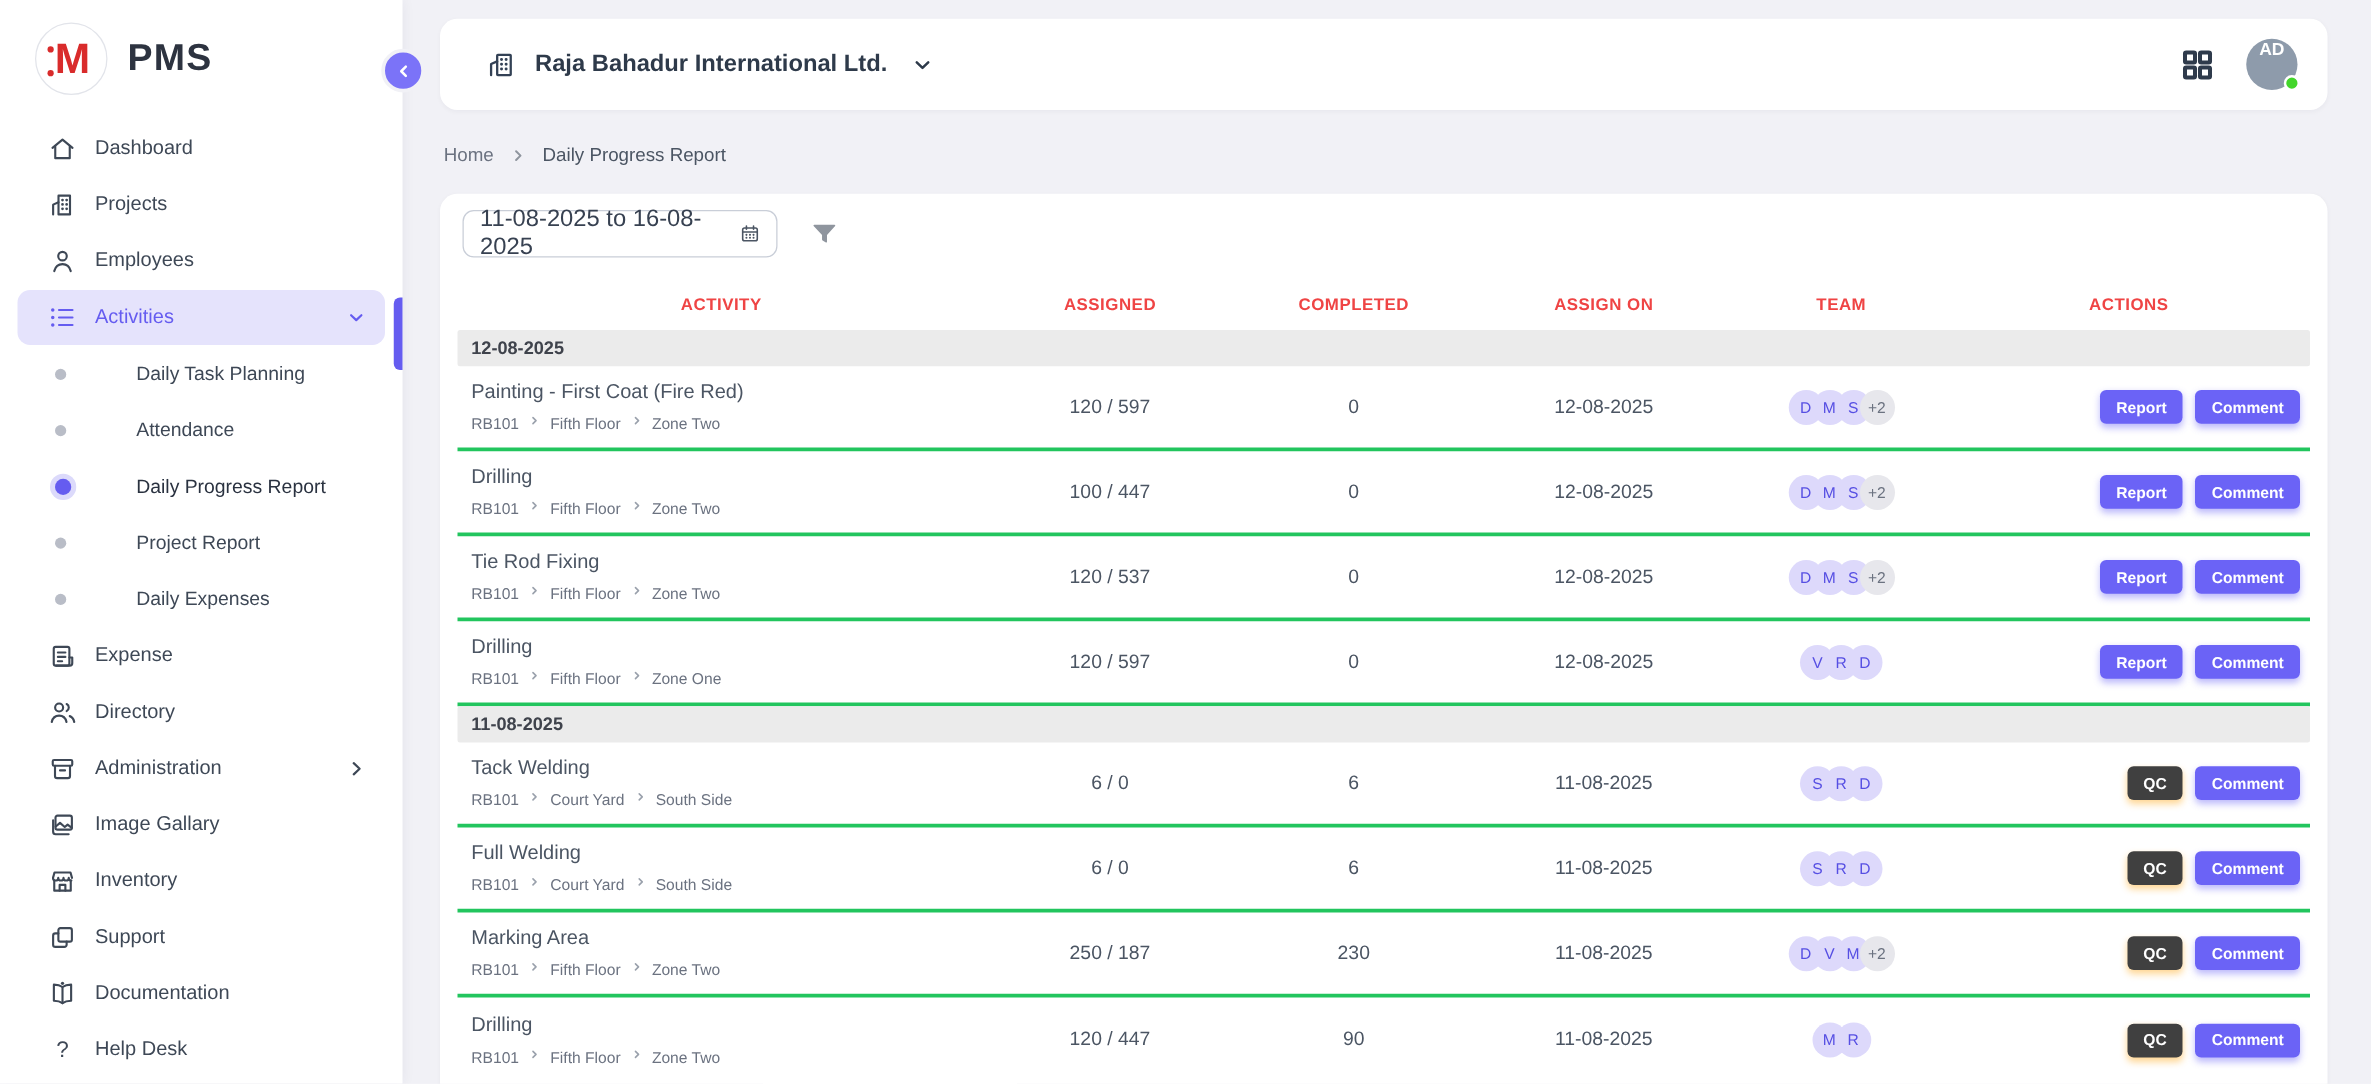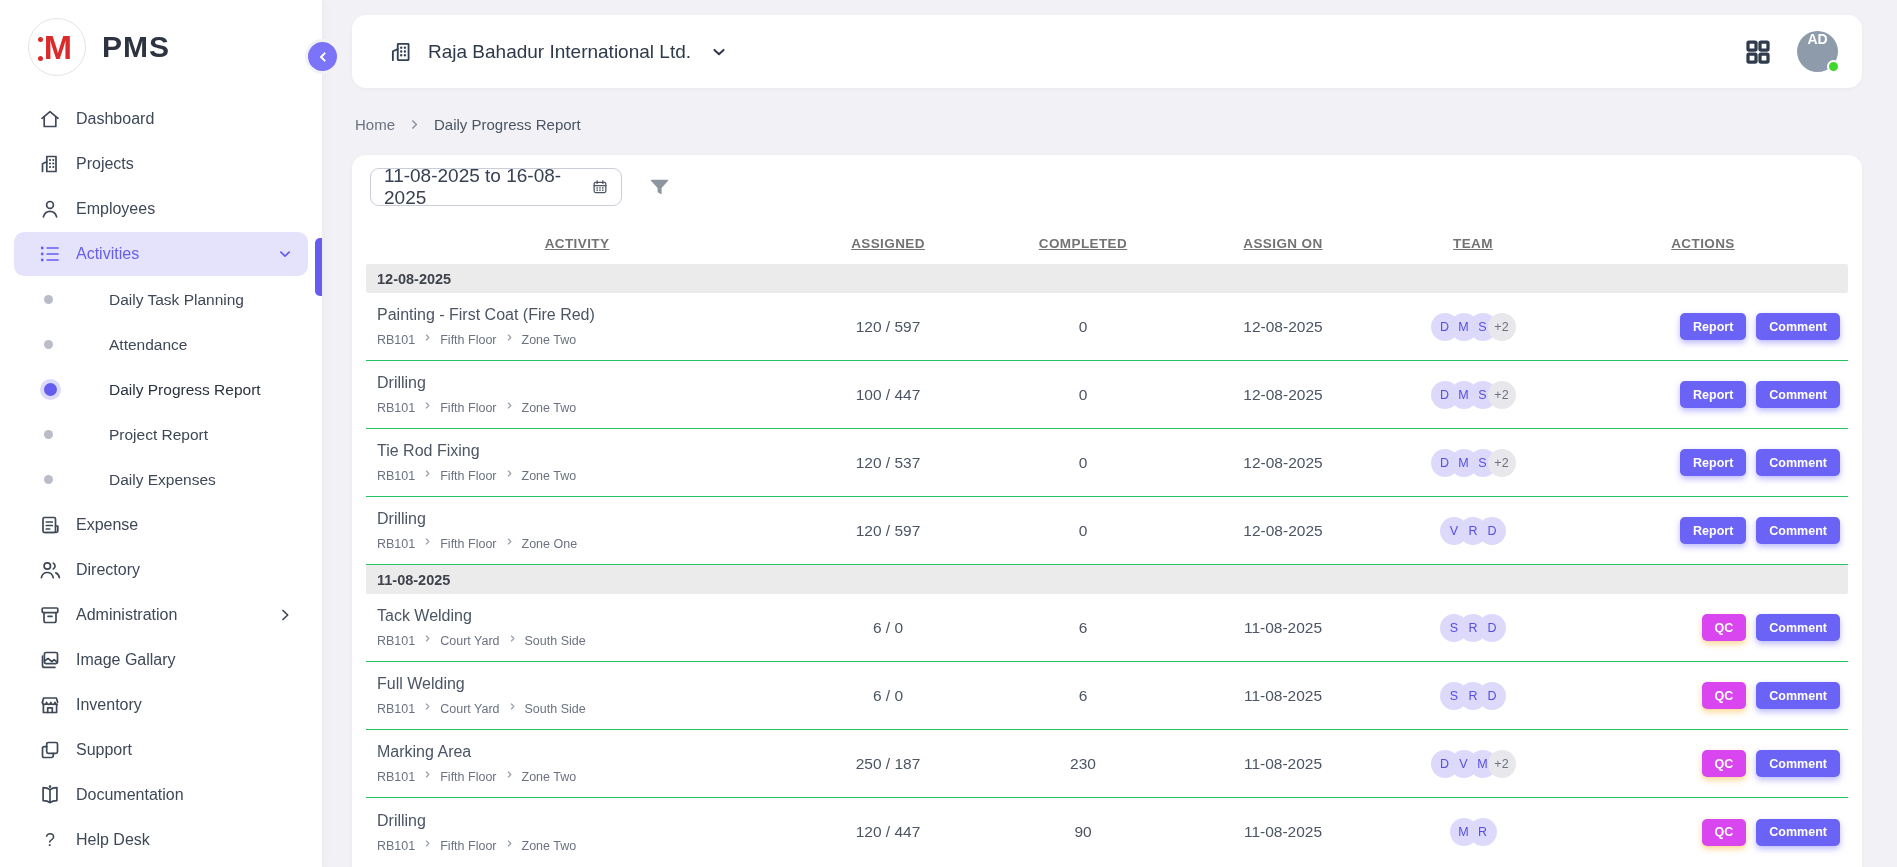--- a/index.html
+++ b/index.html
@@ -36,21 +36,21 @@
                   background:#7b73f8; border:3px solid #f1f1f6; color:#fff; z-index:5;
                   display:flex; align-items:center; justify-content:center; cursor:pointer; }
 
   
   .main { position:absolute; left:322px; top:0; width:1575px; height:867px; }
   .topbar { position:absolute; left:30px; top:15px; width:1510px; height:73px; background:#fff;
             border-radius:14px; box-shadow:0 1px 4px rgba(30,30,60,.04);
             display:flex; align-items:center; padding:0 24px 0 36px; }
   .company { display:flex; align-items:center; gap:14px; cursor:pointer; }
   .company .bicon { width:26px; height:26px; color:#334155; }
-  .company-name { font-size:19px; font-weight:normal; color:#2e3a4a; }
+  .company-name { font-size:19px; font-weight:bold; color:#2e3a4a; }
   .company .chev { width:20px; height:20px; color:#2e3a4a; margin-left:4px; }
   .topbar .spacer { flex:1; }
   .grid-btn { width:30px; height:30px; color:#2f3b4c; margin-right:24px; cursor:pointer; }
   .avatar { position:relative; width:41px; height:41px; border-radius:50%; background:#8e9bab; color:#fff;
             font-size:14px; font-weight:bold; display:flex; justify-content:center; cursor:pointer; }
   .avatar .status { position:absolute; right:-2px; bottom:-1px; width:13px; height:13px; border-radius:50%;
                     background:#43d62b; border:2px solid #fff; }
 
   .breadcrumb { position:absolute; left:33px; top:116px; display:flex; align-items:center; gap:13px; font-size:15px; }
   .bc-home { color:#6b7280; cursor:pointer; }
@@ -61,41 +61,41 @@
                   border-radius:14px 14px 0 0; box-shadow:0 1px 4px rgba(30,30,60,.04); padding:13px 14px 0 14px; }
   .filter-row { display:flex; align-items:center; gap:26px; margin-bottom:16px; padding-left:4px; }
   .date-input { display:flex; align-items:center; gap:10px; width:252px; height:38px; border:1.5px solid #c9ced8;
                 border-radius:9px; padding:0 12px 0 13px; font-size:19px; color:#374151; background:#fff; cursor:pointer; }
   .date-input .cal { width:20px; height:20px; color:#4b5563; margin-left:auto; }
   .funnel { width:23px; height:23px; cursor:pointer; }
 
   
   .grid-row { display:grid; grid-template-columns:1fr 200px 190px 210px 170px 290px; align-items:center; }
   .thead { height:42px; }
-  .thead .th { font-size:13.5px; font-weight:bold; color:#737373; letter-spacing:.4px; text-align:center;text-decoration:underline; }
+  .thead .th { font-size:13.5px; font-weight:bold; color:#ef4444; letter-spacing:.4px; text-align:center; }
   .thead .th:first-child { text-align:center; }
   .group-row { height:29px; background:#ebebeb; border-radius:2px; display:flex; align-items:center;
                padding-left:11px; font-size:14.5px; font-weight:bold; color:#3f434c; }
-  .trow { height:68px; border-bottom:1px solid #22c55e; }
+  .trow { height:68px; border-bottom:3px solid #22c55e; }
   .trow:last-child { border-bottom:none; }
   .cell-activity { padding-left:11px; }
   .act-title { font-size:16px; color:#4b5563; }
   .act-path { display:flex; align-items:flex-start; gap:8px; margin-top:9px; font-size:12.5px; color:#6b7280; }
   .act-path .psep { color:#9aa1ac; width:9px; height:9px; }
   .cell-num { text-align:center; font-size:15.5px; color:#4b5563; }
   .cell-team { display:flex; align-items:center; justify-content:center; }
   .tchip { width:28px; height:28px; border-radius:50%; background:#ddd9fb; color:#564fe3; font-size:12.5px;
            display:flex; align-items:center; justify-content:center; }
   .tchip + .tchip { margin-left:-9px; }
   .tchip.extra { background:#e7e7ec; color:#6b7280; }
   .cell-actions { display:flex; align-items:center; justify-content:flex-end; gap:10px; padding-right:8px; }
   .btn { height:27px; padding:0 13px; border:none; border-radius:5px; color:#fff; font-size:12.5px; font-weight:bold;
          font-family:"Liberation Sans", sans-serif; cursor:pointer; }
   .btn.purple { background:#6b63f6; box-shadow:0 3px 6px rgba(107,99,246,.45); }
-  .btn.orange { background:#d946ef; box-shadow:0 3px 6px rgba(255,163,15,.45); }
+  .btn.orange { background:#404040; box-shadow:0 3px 6px rgba(255,163,15,.45); }
 
   svg { display:block; }
 </style>
 </head>
 <body>
 
 <div class="screen">
 
   <aside class="sidebar">
     <div class="logo-row">

